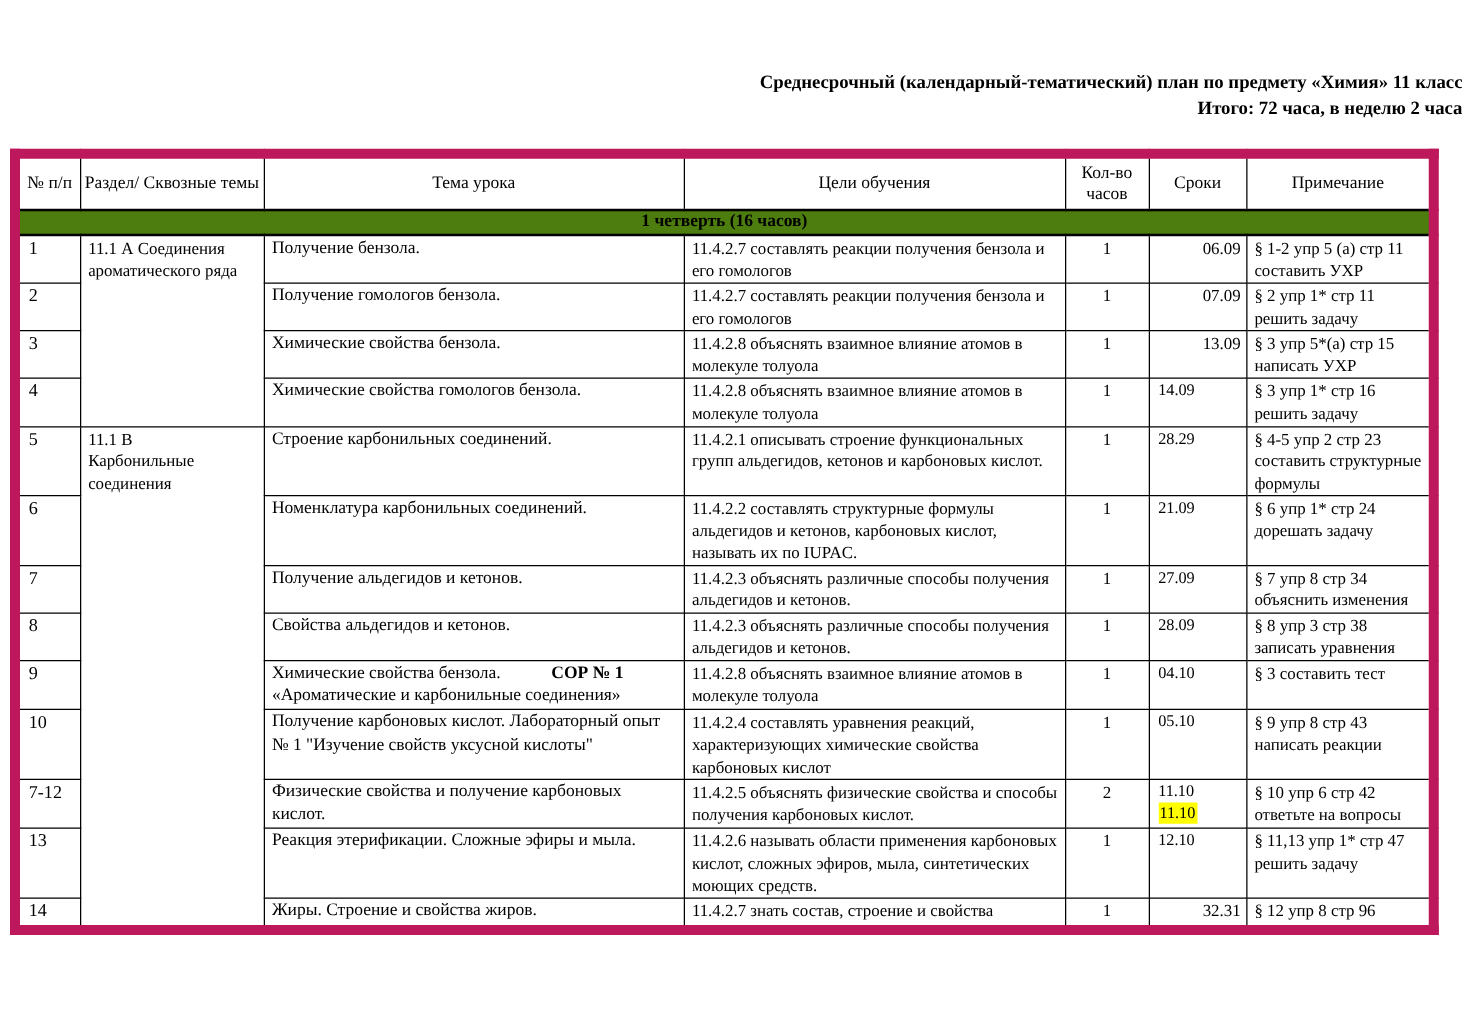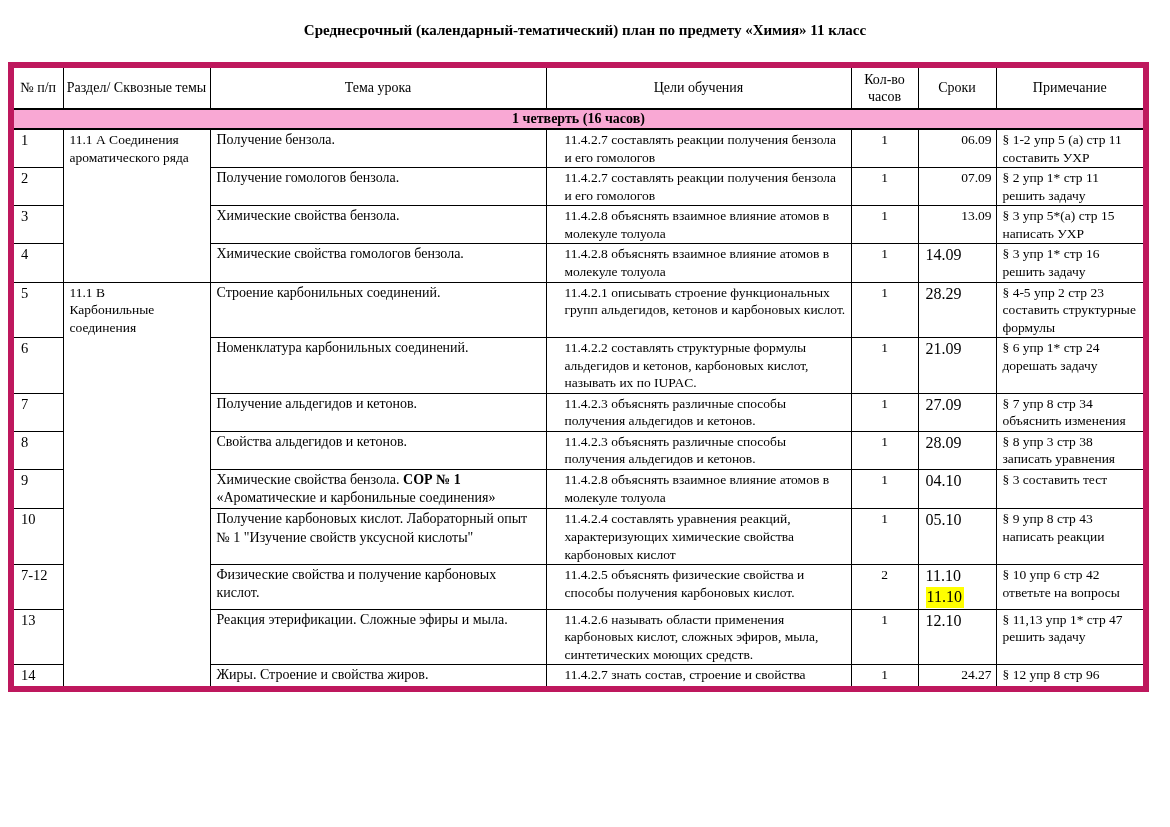--- a/index.html
+++ b/index.html
@@ -1,65 +1,66 @@
 <!DOCTYPE html>
 <html><head>
 <meta charset="utf-8">
 <style>
   html,body{margin:0;padding:0;}
   body{
     width:1170px;height:827px;background:#ffffff;color:#000;
     font-family:"Liberation Serif", serif;
     position:relative;overflow:hidden;
   }
-  .title-block{padding-top:20px;text-align:center;}
+  .title-block{padding-top:56px;text-align:right;}
   .title-line{font-weight:bold;font-size:15px;line-height:1.4;}
   table.plan{
     border-collapse:collapse;table-layout:fixed;
     width:1135px;margin:21px 0 0 8px;
-    border:6px solid #be185d;
+    border:8px solid #be185d;
   }
   th,td{
     border:1px solid #000;
     vertical-align:top;
     padding:1px 4px;
     font-size:13.5px;
     line-height:1.3;
     overflow:hidden;
     word-wrap:break-word;
   }
   thead th{
     text-align:center;vertical-align:middle;
     font-weight:normal;font-size:14px;height:38px;line-height:1.25;
     padding:1px 2px;
   }
   tr.section-row td{
-    background:#f9a8d4;
+    background:#4d7c0f;
     font-weight:bold;text-align:center;font-size:14px;
     border-top:2px solid #000;border-bottom:2px solid #000;
     padding:0 2px;line-height:1.3;vertical-align:middle;
   }
   td.num-cell{font-size:14.5px;padding-left:7px;}
   td.section-cell{white-space:pre-line;padding-left:6px;}
   td.topic-cell{font-size:14px;padding-left:6px;}
-  td.goal-cell{font-size:13.5px;padding-left:18px;}
+  td.goal-cell{font-size:13.5px;padding-left:6px;}
   td.hours-cell{text-align:center;}
   td.date-cell{font-size:13.5px;}
   td.date-cell.date-center{text-align:right;}
-  td.date-cell.date-left{text-align:left;padding-left:7px;font-size:16px;}
+  td.date-cell.date-left{text-align:left;padding-left:7px;font-size:13px;}
   td.note-cell{padding-left:6px;border-radius:11px;}
   .hl{background:#ffff00;display:inline-block;padding:0 2px 0 1px;}
   .date-line{display:block;}
-  b.topic-bold{font-weight:bold;}
+  b.topic-bold{font-weight:bold;margin-left:37px;}
 </style>
 </head>
 <body>
 
 <div class="title-block">
   <div class="title-line">Среднесрочный (календарный-тематический) план по предмету  «Химия» 11 класс</div>
+  <div class="title-line">Итого: 72 часа, в неделю 2 часа</div>
 </div>
 
 <table class="plan">
   <colgroup>
     <col style="width:52px">
     <col style="width:147px">
     <col style="width:336px">
     <col style="width:305px">
     <col style="width:67px">
     <col style="width:78px">
@@ -225,19 +226,19 @@
     </td>
     <td class="note-cell">§ 11,13  упр 1* стр 47 решить задачу</td>
   </tr>
       <tr>
     <td class="num-cell">14</td>
 
     <td class="topic-cell"><span>Жиры. Строение и свойства жиров.</span><b class="topic-bold"></b><span></span></td>
     <td class="goal-cell">11.4.2.7 знать состав, строение и свойства</td>
     <td class="hours-cell">1</td>
     <td class="date-cell date-center">
-      <span class="date-line">24.27</span>
+      <span class="date-line">32.31</span>
 
     </td>
     <td class="note-cell">§ 12  упр 8 стр 96</td>
   </tr>
     </tbody>
 </table>
 
 </body></html>

